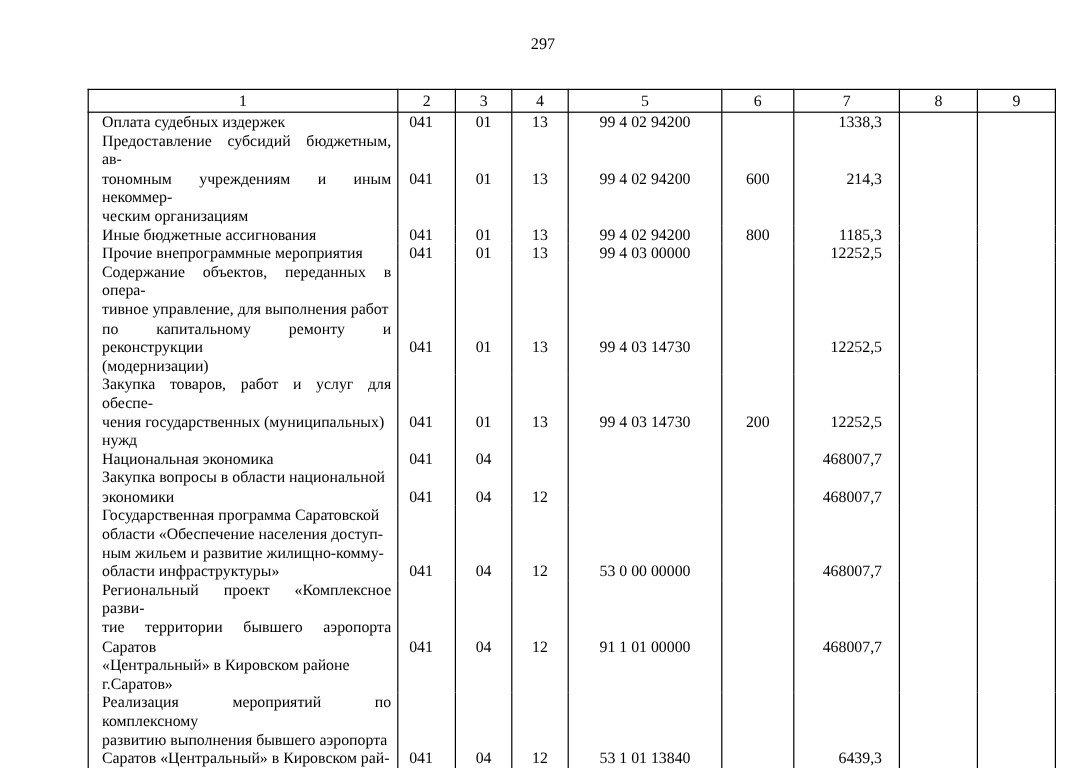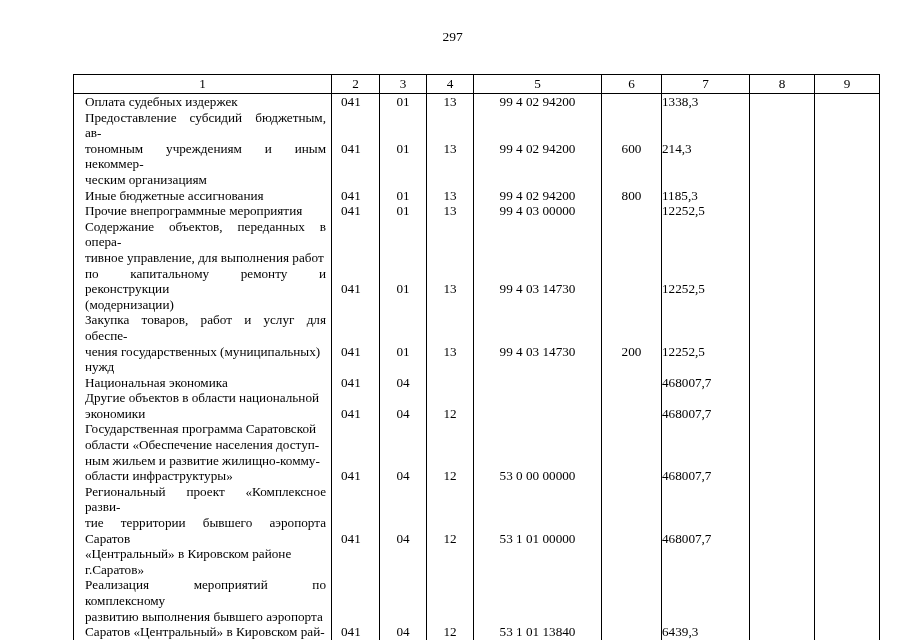--- a/index.html
+++ b/index.html
@@ -78,21 +78,21 @@
     text-align: center;
     line-height: 15.6px;
     padding: 0 2px;
   }
   .cell-code.left {
     text-align: left;
     padding-left: 9px;
   }
   .cell-num {
     display: block;
-    text-align: left;
+    text-align: right;
     padding-right: 14px;
     line-height: 15.6px;
   }
   .spacer { display: block; line-height: 15.6px; }
 </style>
 </head>
 <body>
 
 <div class="page-number">297</div>
 
@@ -391,21 +391,21 @@
         </td>
         <td>
           <span class="cell-num">&nbsp;</span>
         </td>
         <td>
           <span class="cell-num">&nbsp;</span>
         </td>
       </tr>
       <tr>
         <td>
-          <span class="cell-text just">Другие объектов в области национальной</span>
+          <span class="cell-text just">Закупка вопросы в области национальной</span>
           <span class="cell-text">экономики</span>
         </td>
         <td>
           <span class="spacer">&nbsp;</span>
           <span class="cell-code left">041</span>
         </td>
         <td>
           <span class="spacer">&nbsp;</span>
           <span class="cell-code">04</span>
         </td>
@@ -512,21 +512,21 @@
         <td>
           <span class="spacer">&nbsp;</span>
           <span class="spacer">&nbsp;</span>
           <span class="spacer">&nbsp;</span>
           <span class="cell-code">12</span>
         </td>
         <td>
           <span class="spacer">&nbsp;</span>
           <span class="spacer">&nbsp;</span>
           <span class="spacer">&nbsp;</span>
-          <span class="cell-code">53 1 01 00000</span>
+          <span class="cell-code">91 1 01 00000</span>
         </td>
         <td>
           <span class="spacer">&nbsp;</span>
           <span class="spacer">&nbsp;</span>
           <span class="spacer">&nbsp;</span>
           <span class="cell-code">&nbsp;</span>
         </td>
         <td>
           <span class="spacer">&nbsp;</span>
           <span class="spacer">&nbsp;</span>

